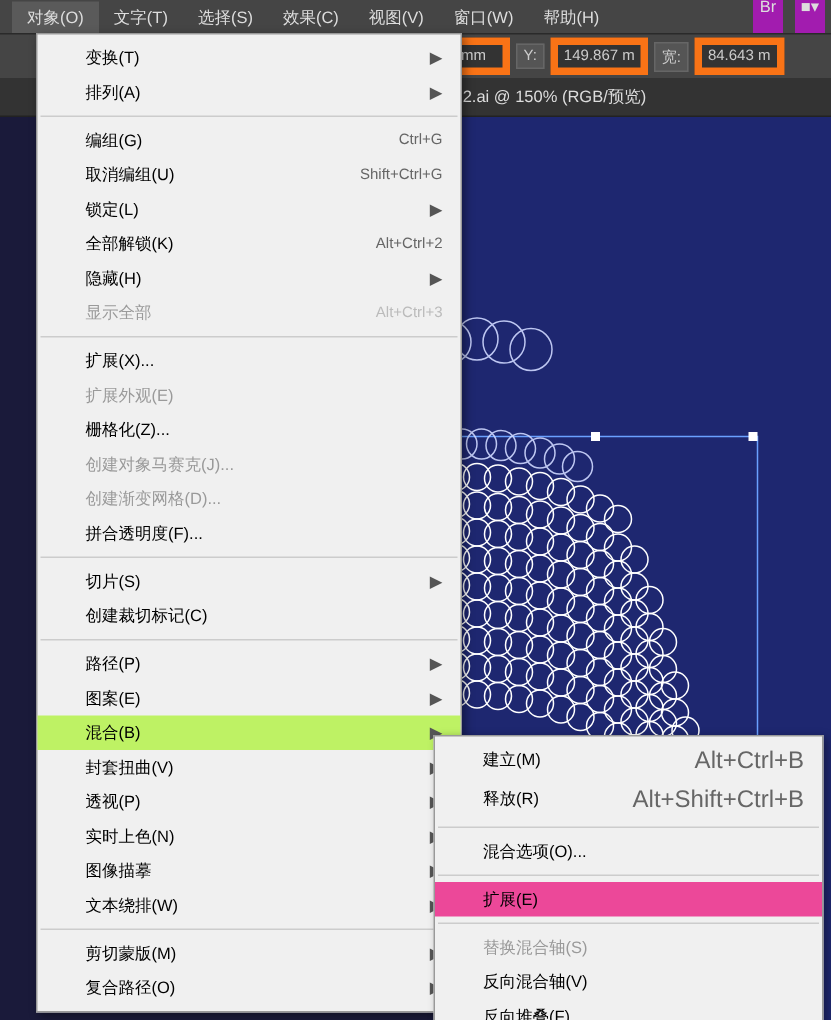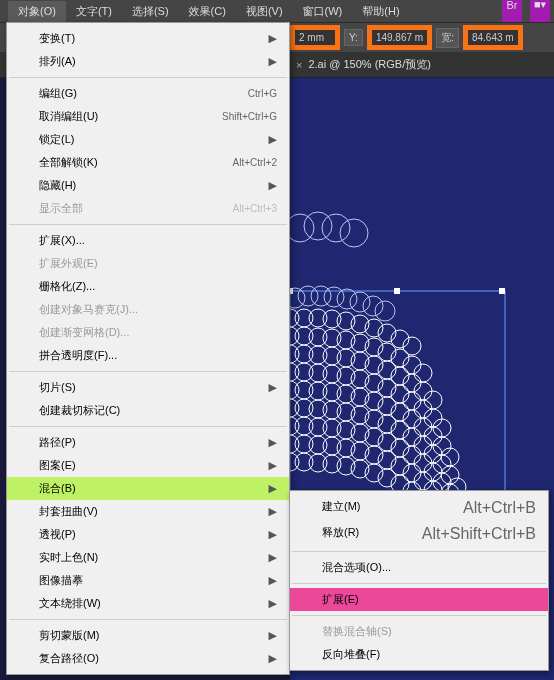--- a/index.html
+++ b/index.html
@@ -10,21 +10,21 @@
 .menubar .spacer{flex:1}
 .menubar .icon-btn{width:20px;height:35px;margin:0 4px;background:#a21caf;display:flex;align-items:center;justify-content:center}
 .toolbar{background:#454545;height:30px;display:flex;align-items:center;color:#ccc;gap:4px;padding-left:290px;border-top:1px solid #2a2a2a}
 .toolbar .lbl{background:#555;border:1px solid #666;padding:2px 4px;font-size:10px}
 .toolbar .val{background:#333;border:5px solid #f97316;padding:2px 4px;min-width:50px;font-size:10px}
 .tabbar{background:#333;height:26px;display:flex;align-items:center;color:#aaa;padding-left:290px;border-bottom:1px solid #222}
 .tabbar .close{margin:0 6px;color:#aaa;cursor:pointer}
 .tabbar .tabname{color:#ddd}
 .canvas{position:absolute;left:290px;top:78px;right:0;bottom:0;background:#1e2770}
 .canvas svg{display:block}
-.dropdown{position:absolute;left:6px;top:22px;width:284px;background:#f0f0f0;border:1px solid #999;box-shadow:2px 2px 6px rgba(0,0,0,0.4);padding:4px 0}
+.dropdown{position:absolute;left:24px;top:22px;width:284px;background:#f0f0f0;border:1px solid #999;box-shadow:2px 2px 6px rgba(0,0,0,0.4);padding:4px 0}
 .dropdown .item{display:flex;align-items:center;padding:4px 12px 4px 32px;color:#000;cursor:pointer;min-height:22px}
 .dropdown .item.disabled{color:#9a9a9a;cursor:default}
 .dropdown .item .txt{flex:1}
 .dropdown .item .sc{color:#666;font-size:10px}
 .dropdown .item .arrow{color:#555;margin-left:6px}
 .dropdown .item.disabled .sc{color:#bbb}
 .dropdown .item.hover{background:#bef264}
 .dropdown .sep{height:1px;background:#ccc;margin:4px 2px}
 .submenu{position:absolute;left:289px;top:490px;width:260px;background:#f0f0f0;border:1px solid #999;box-shadow:2px 2px 6px rgba(0,0,0,0.4);padding:4px 0}
 .submenu .item{display:flex;padding:4px 12px 4px 32px;color:#000;cursor:pointer;min-height:22px}
@@ -324,15 +324,18 @@
     </div>
     <div class="sep"></div>
     <div class="item hover">
       <span class="txt">扩展(E)</span>
     </div>
     <div class="sep"></div>
     <div class="item disabled">
       <span class="txt">替换混合轴(S)</span>
     </div>
     <div class="item">
+      <span class="txt">反向混合轴(V)</span>
+    </div>
+    <div class="item">
       <span class="txt">反向堆叠(F)</span>
     </div>
   </div>
 
 </body></html>

